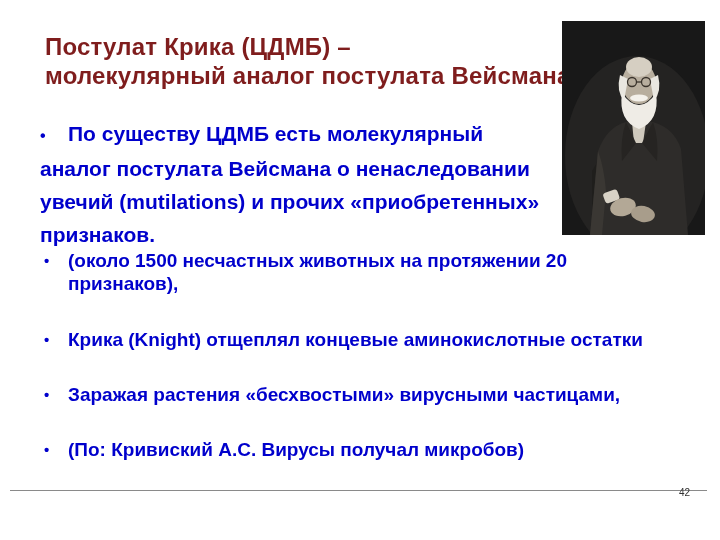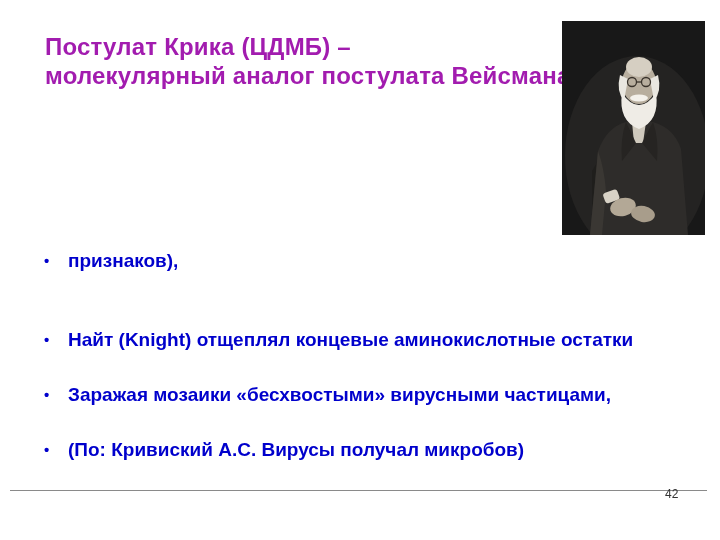--- a/index.html
+++ b/index.html
@@ -6,21 +6,21 @@
   .slide{
     position:relative;
     width:720px;height:540px;
     background:#ffffff;
     font-family:"Liberation Sans",sans-serif;
     overflow:hidden;
   }
   .title{
     position:absolute;left:45px;top:32px;
     font-size:24px;line-height:29px;font-weight:bold;
-    color:#a21caf;letter-spacing:.2px;white-space:nowrap;
+    color:#7f1d1d;letter-spacing:.2px;white-space:nowrap;
   }
   .para1{
     position:absolute;left:40px;top:117px;
     font-size:21px;line-height:33px;font-weight:bold;
     color:#0000CC;white-space:nowrap;
   }
   .para1 .marker{
     display:inline-block;width:28px;font-size:16px;vertical-align:baseline;
   }
   .bullet{
@@ -36,22 +36,22 @@
   .b5{top:438px;}
   .photo{
     position:absolute;left:562px;top:21px;width:143px;height:214px;
     display:block;
   }
   .divider{
     position:absolute;left:10px;top:490px;width:697px;height:1px;
     background:#8a8a8a;
   }
   .page-number{
-    position:absolute;left:665px;top:487px;
-    font-size:12px;font-weight:normal;color:#333333;
+    position:absolute;left:679px;top:487px;
+    font-size:10px;font-weight:normal;color:#333333;
   }
 </style>
 </head>
 <body>
 
 <div class="slide">
 
   <div class="title">
     <div>Постулат Крика (ЦДМБ) –</div>
     <div>молекулярный аналог постулата Вейсмана</div>
@@ -82,39 +82,48 @@
 
     <circle cx="70" cy="61" r="4.5" fill="none" stroke="#3a332c" stroke-width="1.3"></circle>
     <circle cx="84" cy="61" r="4.5" fill="none" stroke="#3a332c" stroke-width="1.3"></circle>
     <line x1="74.5" y1="61" x2="79.5" y2="61" stroke="#3a332c" stroke-width="1.3"></line>
 
     <rect x="42" y="170" width="15" height="11" rx="3" fill="#d8d2c6" transform="rotate(-20 49 176)"></rect>
     <ellipse cx="61" cy="186" rx="13" ry="9" fill="#b3a896" transform="rotate(-15 61 186)"></ellipse>
     <ellipse cx="81" cy="193" rx="12" ry="8" fill="#a89d8b" transform="rotate(10 81 193)"></ellipse>
   </svg>
 
+  <div class="para1">
+    <div>
+      <span class="marker">•</span><span>По существу ЦДМБ есть молекулярный</span>
+    </div>
+    <div>аналог постулата Вейсмана о ненаследовании</div>
+    <div>увечий (mutilations) и прочих «приобретенных»</div>
+    <div>признаков.</div>
+  </div>
 
   <div class="bullet b2">
     <span class="marker">•</span>
     <div>
+      <div>(около 1500 несчастных животных на протяжении 20</div>
       <div>признаков),</div>
     </div>
   </div>
 
   <div class="bullet b3">
     <span class="marker">•</span>
     <div>
-      <div>Найт (Knight) отщеплял концевые аминокислотные остатки</div>
+      <div>Крика (Knight) отщеплял концевые аминокислотные остатки</div>
     </div>
   </div>
 
   <div class="bullet b4">
     <span class="marker">•</span>
     <div>
-      <div>Заражая мозаики «бесхвостыми» вирусными частицами,</div>
+      <div>Заражая растения «бесхвостыми» вирусными частицами,</div>
     </div>
   </div>
 
   <div class="bullet b5">
     <span class="marker">•</span>
     <div>
       <div>(По: Кривиский А.С. Вирусы получал микробов)</div>
     </div>
   </div>
 

